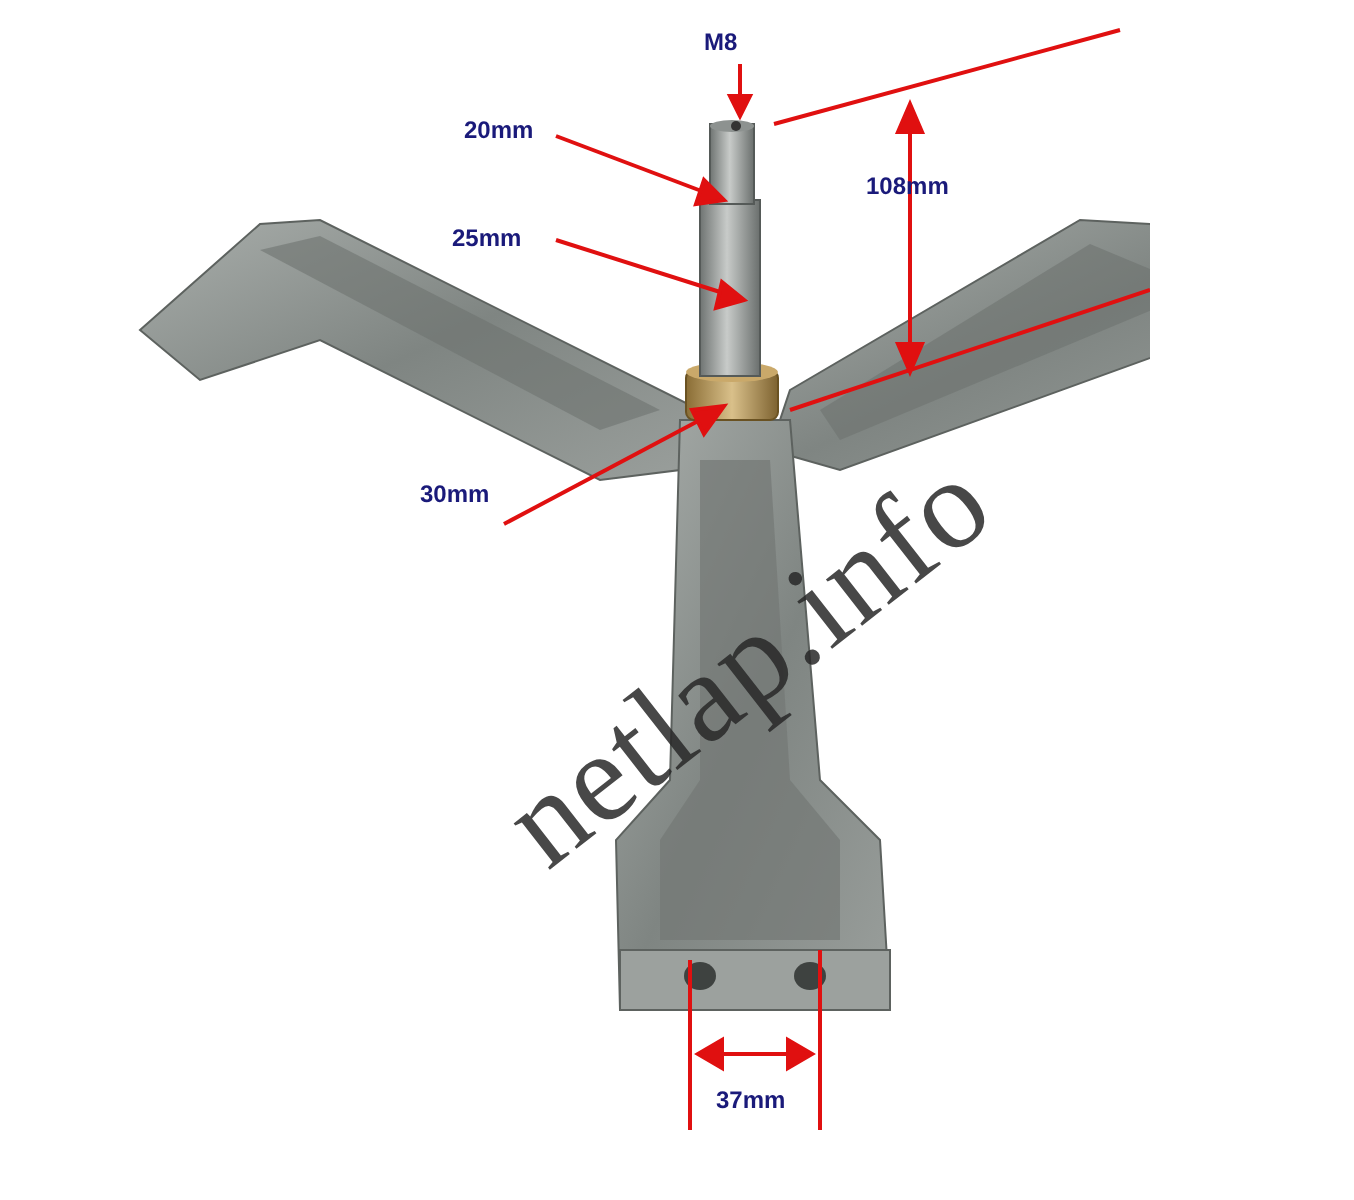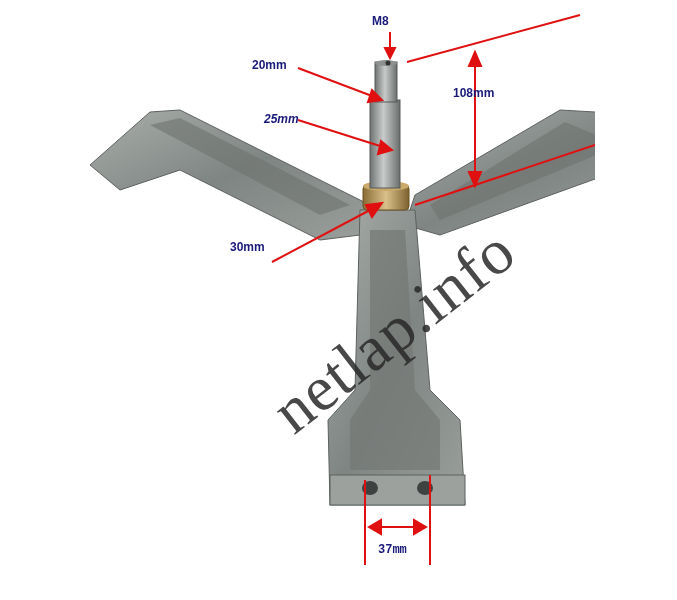--- a/index.html
+++ b/index.html
@@ -1,16 +1,16 @@
 <!DOCTYPE html>
 <html><head>
 <meta charset="utf-8">
 <style>
   html, body { margin: 0; padding: 0; background: #ffffff; }
-  .stage { position: relative; width: 575px; height: 600px; overflow: hidden; background: #ffffff; font-family: "Liberation Sans", sans-serif; margin-left: 20px; }
+  .stage { position: relative; width: 575px; height: 600px; overflow: hidden; background: #ffffff; font-family: "Liberation Sans", sans-serif; }
   .photo { position: absolute; left: 0; top: 0; width: 677px; height: 600px; }
   .label { position: absolute; font-family: "Liberation Sans", sans-serif; font-weight: bold; font-size: 12px; color: #1a1a7a; white-space: nowrap; }
   .watermark { position: absolute; left: 200px; top: 300px; font-family: "Liberation Serif", serif; font-size: 64px; color: rgba(40,40,40,0.85); transform: rotate(-38deg); transform-origin: left top; white-space: nowrap; letter-spacing: 1px; }
 </style>
 </head>
 <body>
 
 <div class="stage">
   <svg class="photo" viewBox="0 0 677 600" xmlns="http://www.w3.org/2000/svg">
     <defs>
@@ -78,19 +78,19 @@
       <line x1="345" y1="480" x2="345" y2="565"></line>
       <line x1="410" y1="475" x2="410" y2="565"></line>
       <line x1="357" y1="527" x2="398" y2="527"></line>
       <polygon points="349,527 361,520 361,534"></polygon>
       <polygon points="406,527 394,520 394,534"></polygon>
     </g>
   </svg>
 
   <div class="label" style="left:352px; top:14px;">M8</div>
   <div class="label" style="left:232px; top:58px;">20mm</div>
-  <div class="label" style="left:244px; top:112px;font-style:italic;">25mm</div>
+  <div class="label" style="left:226px; top:112px;">25mm</div>
   <div class="label" style="left:433px; top:86px;">108mm</div>
   <div class="label" style="left:210px; top:240px;">30mm</div>
-  <div class="label" style="left:358px; top:543px;font-family:Liberation Mono, monospace;">37mm</div>
+  <div class="label" style="left:358px; top:543px;">37mm</div>
 
   <div class="watermark" style="left:238px; top:390px;">netlap.info</div>
 </div>
 
 </body></html>

